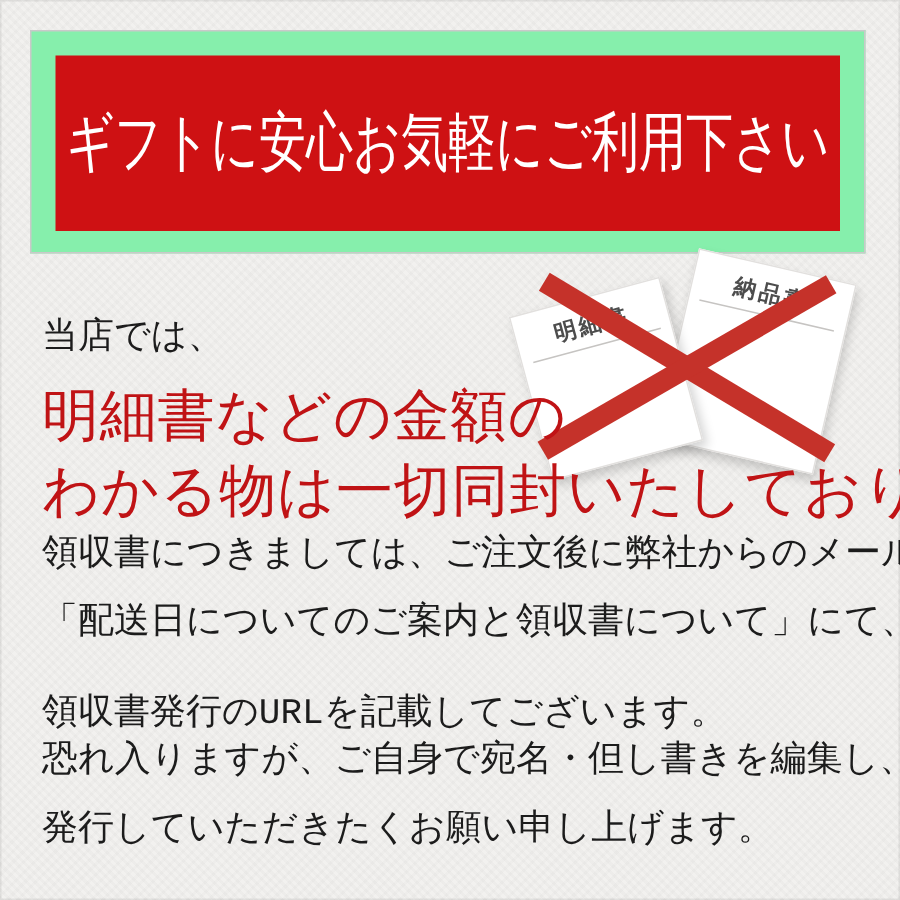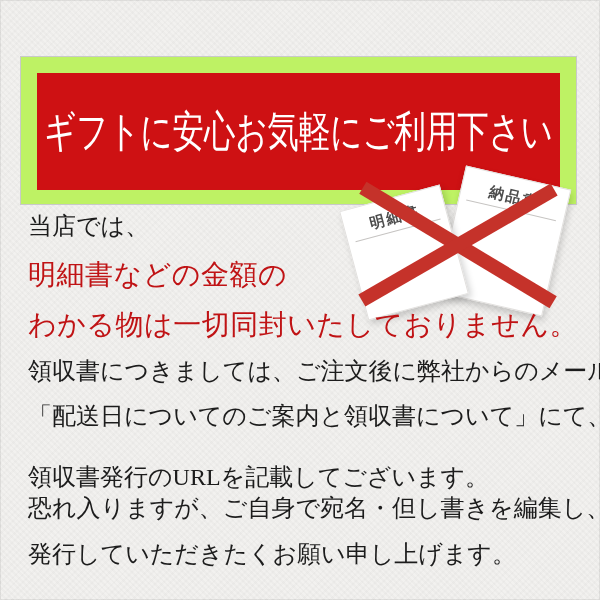--- a/index.html
+++ b/index.html
@@ -12,24 +12,23 @@
     background-image:
       repeating-linear-gradient(45deg, rgba(0,0,0,0.020) 0 2px, transparent 2px 4px),
       repeating-linear-gradient(-45deg, rgba(0,0,0,0.016) 0 2px, transparent 2px 5px);
     box-shadow: inset 0 0 0 1px rgba(0,0,0,0.07);
   }
 
   
   .banner-box {
     position: absolute; left: 20px; top: 20px;
     width: 557px; height: 149px;
-    background: #bef264;
+    background: #86efac;
     border: 1px solid #c9c9c9;
     box-sizing: border-box;
-    margin-top: 36px;
   }
   .banner-red {
     position: absolute; left: 16px; right: 16px; top: 16px; bottom: 14px;
     background: var(--banner-red, #ce1113);
     display: flex; align-items: center; justify-content: center;
   }
   .banner-text {
     color: #ffffff;
     font-size: 43px;
     font-weight: normal;
@@ -72,23 +71,23 @@
     background: var(--cross-red, #c5322a);
   }
   .cross-bar.b1 { transform: translate(-50%,-50%) rotate(31deg); }
   .cross-bar.b2 { transform: translate(-50%,-50%) rotate(-30deg); }
 
   
   .line {
     position: absolute; left: 28px;
     margin: 0; white-space: nowrap;
     color: var(--text-black, #1c1c1c);
-    font-size: 24px; line-height: 1.2;
+    font-size: 24px; line-height: 1.2; font-family: Liberation Mono, monospace;
   }
-  .line.red { color: var(--highlight-red, #c01315); font-size: 28px; letter-spacing: 0.5px; }
+  .line.red { color: var(--highlight-red, #c01315); font-size: 38px; letter-spacing: 0.5px; }
   .t-intro { top: 212px; }
   .t-red1  { top: 258px; }
   .t-red2  { top: 308px; }
   .t-b1 { top: 357px; }
   .t-b2 { top: 402px; }
   .t-b3 { top: 463px; }
   .t-b4 { top: 494px; }
   .t-b5 { top: 540px; }
 </style>
 </head>

